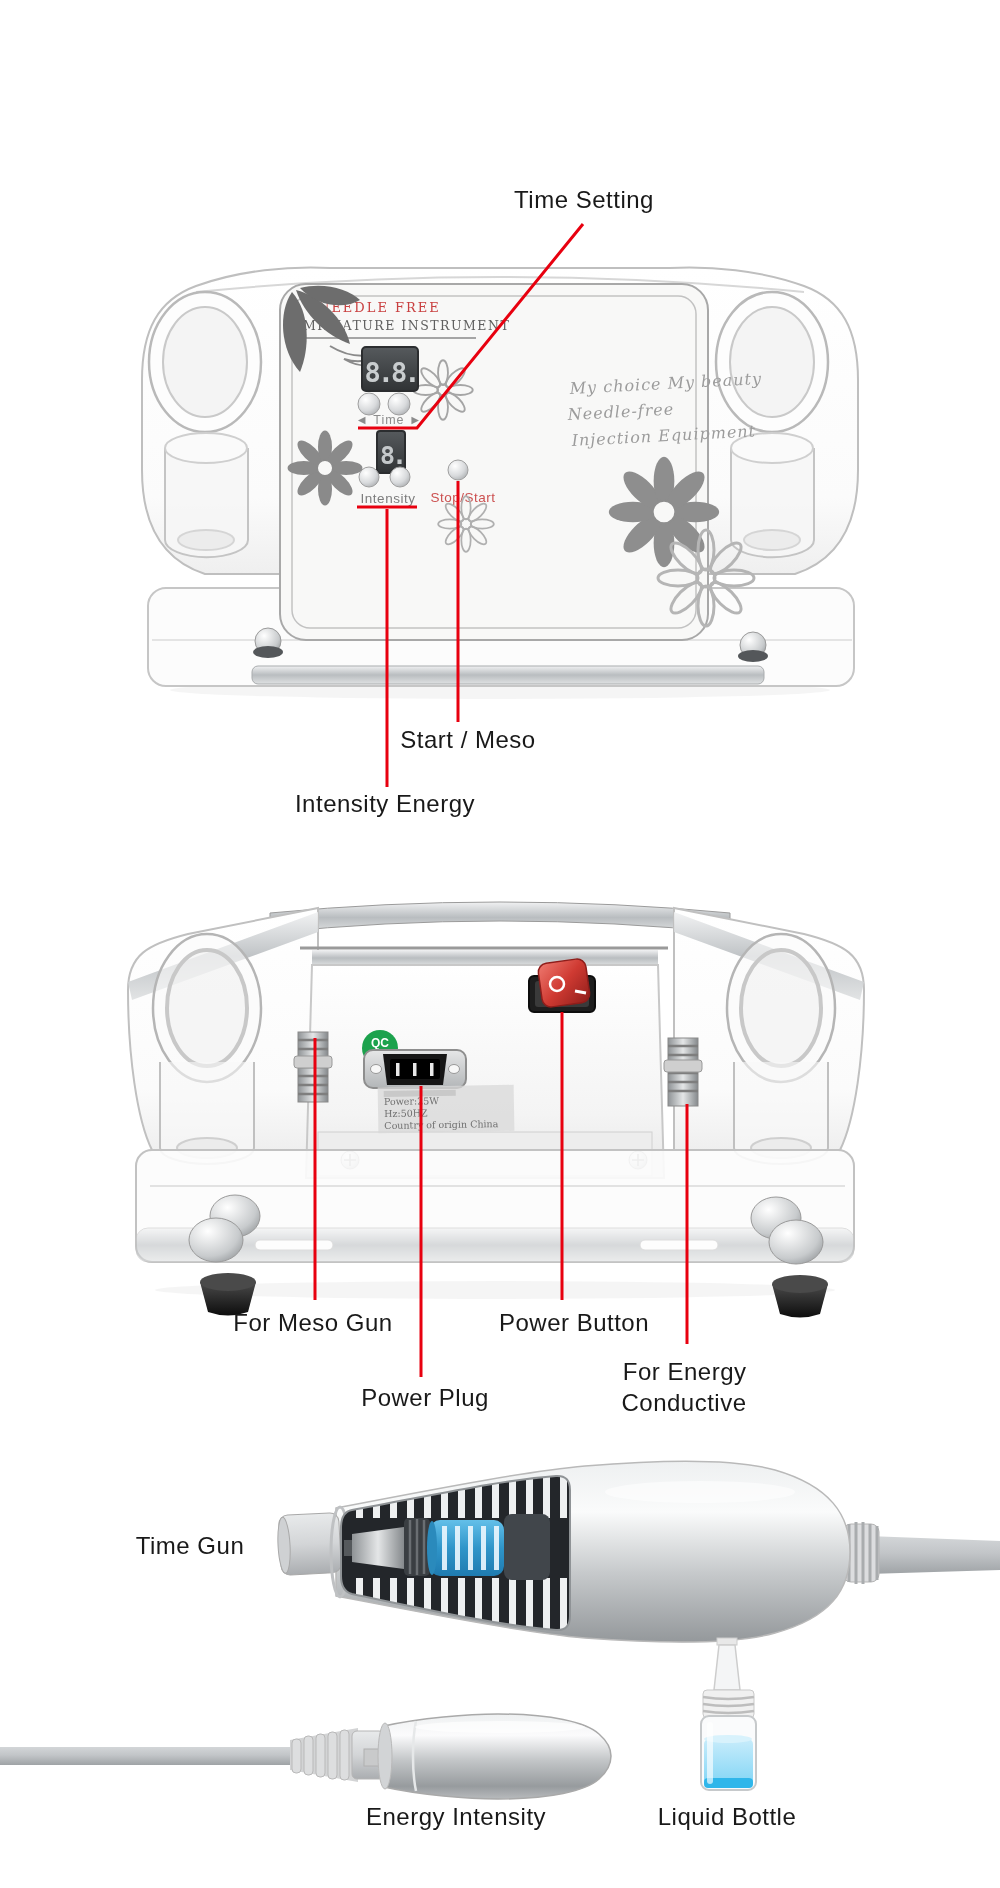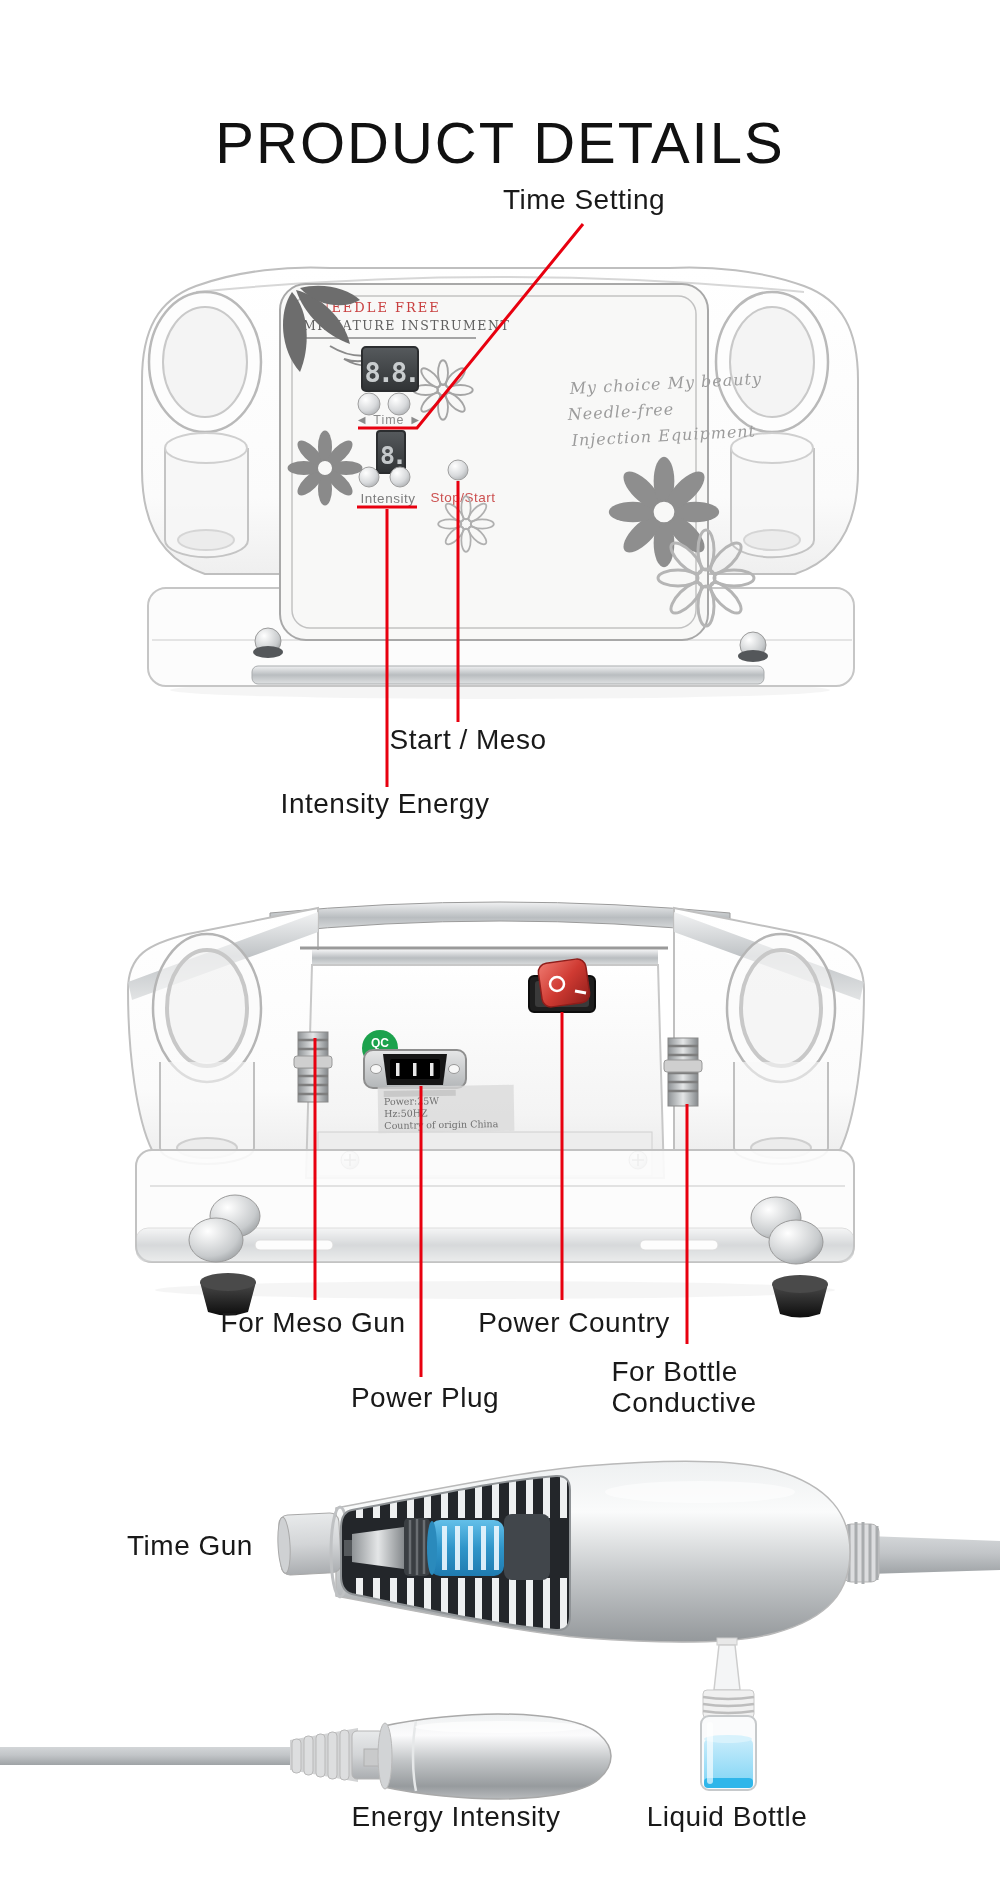--- a/index.html
+++ b/index.html
@@ -1,22 +1,22 @@
 <!DOCTYPE html>
 <html><head>
 <meta charset="utf-8">
 <style>
   html,body{margin:0;padding:0;background:#ffffff;}
   .canvas{position:relative;width:1000px;height:1888px;background:#ffffff;overflow:hidden;
           font-family:"Liberation Sans",sans-serif;color:#1b1b1b;}
   .canvas > svg{position:absolute;left:0;top:0;}
   .title{position:absolute;left:500px;top:70px;transform:translateX(-50%);
          font-size:58px;font-weight:400;letter-spacing:2px;color:#111;white-space:nowrap;}
-  .ann{position:absolute;transform:translateX(-50%);font-size:28px;line-height:28px;
-       letter-spacing:.5px;color:#191919;white-space:nowrap;text-align:left;}
+  .ann{position:absolute;transform:translateX(-50%);font-size:24px;line-height:28px;
+       letter-spacing:.5px;color:#191919;white-space:nowrap;text-align:right;}
   .ann.two-line{line-height:31px;}
   .ann span{display:block;}
 </style>
 </head>
 <body>
 
 <div class="canvas">
 
 <svg width="1000" height="1888" viewBox="0 0 1000 1888">
   <defs>
@@ -405,31 +405,30 @@
     <path d="M358,428 H417 L583,224"></path>
     <path d="M357,507 H417 M387,509 V787"></path>
     <path d="M458,481 V722"></path>
     <path d="M315,1038 V1300"></path>
     <path d="M421,1086 V1377"></path>
     <path d="M562,1012 V1300"></path>
     <path d="M687,1104 V1344"></path>
   </g>
 </svg>
 
-<h1 class="title">PRODUCT DETAILS</h1>
 
 <div class="ann" style="left:584px;top:186px">Time Setting</div>
 <div class="ann" style="left:468px;top:726px">Start / Meso</div>
 <div class="ann" style="left:385px;top:790px">Intensity Energy</div>
 
 <div class="ann" style="left:313px;top:1309px">For Meso Gun</div>
-<div class="ann" style="left:574px;top:1309px">Power Country</div>
+<div class="ann" style="left:574px;top:1309px">Power Button</div>
 <div class="ann" style="left:425px;top:1384px">Power Plug</div>
 <div class="ann two-line" style="left:684px;top:1356px">
-  <span>For Bottle</span>
+  <span>For Energy</span>
   <span>Conductive</span>
 </div>
 
 <div class="ann" style="left:190px;top:1532px">Time Gun</div>
 <div class="ann" style="left:456px;top:1803px">Energy Intensity</div>
 <div class="ann" style="left:727px;top:1803px">Liquid Bottle</div>
 
 </div>
 
 </body></html>

